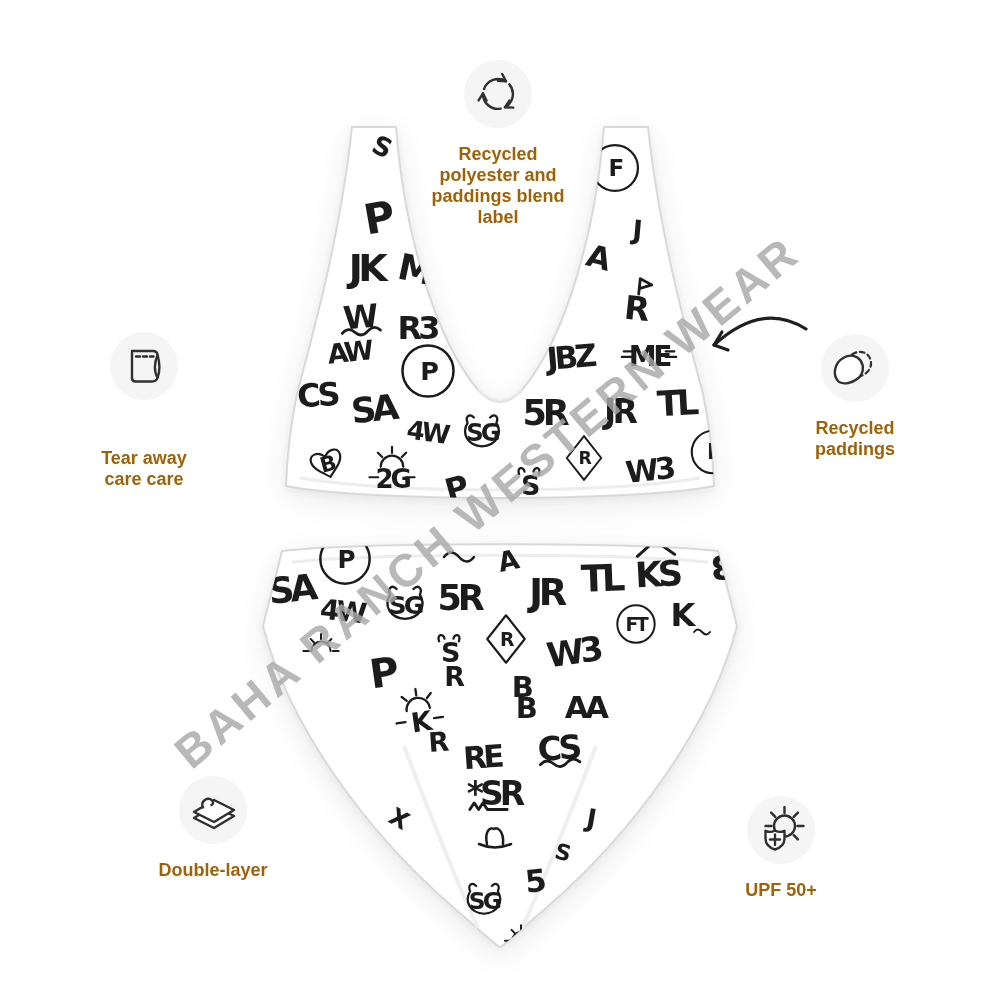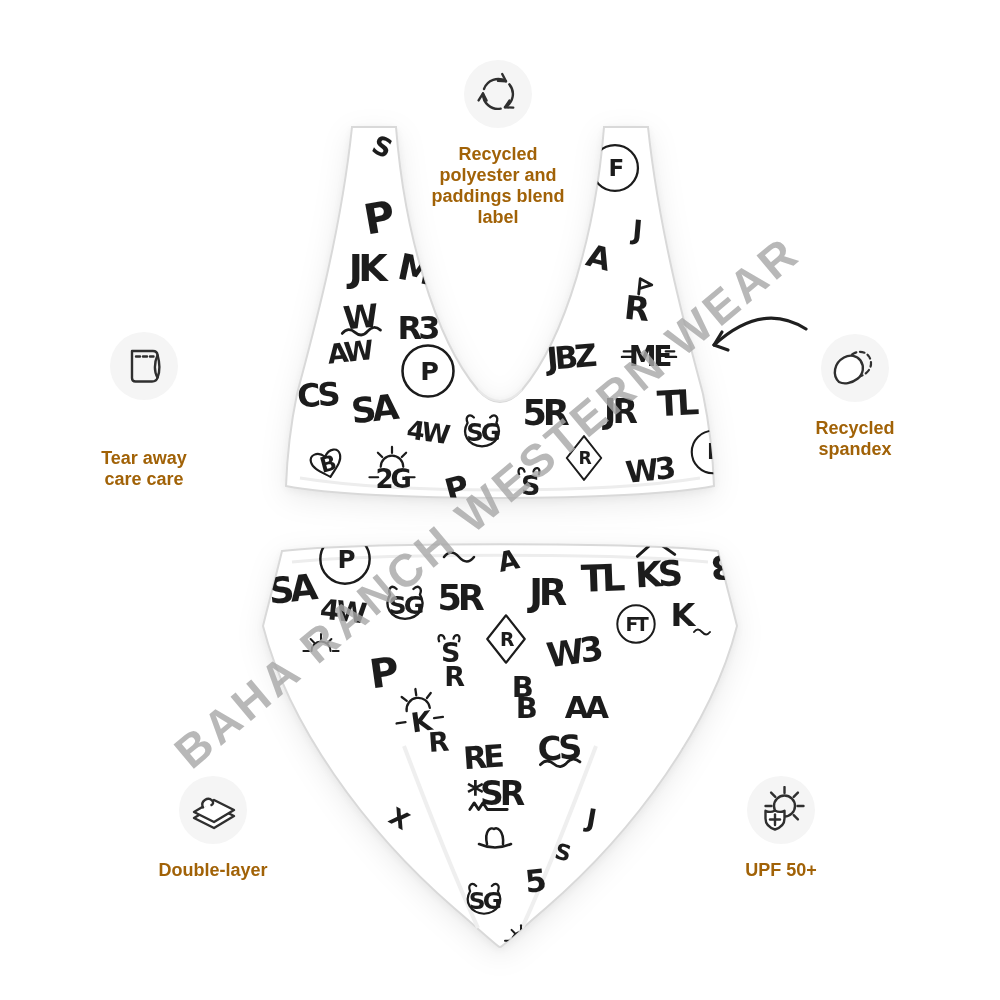--- a/index.html
+++ b/index.html
@@ -10,21 +10,21 @@
   #garment-svg text{font-family:"DejaVu Sans",sans-serif;font-weight:bold;}
   .watermark{position:absolute;left:-13px;top:472px;width:1000px;height:60px;line-height:60px;
              text-align:center;font-size:46px;font-weight:bold;letter-spacing:4px;white-space:nowrap;
              color:rgba(168,168,168,0.82);transform:rotate(-40deg);transform-origin:50% 50%;
              pointer-events:none;}
   .callout{position:absolute;width:220px;display:flex;flex-direction:column;align-items:center;}
   .c-recycled{left:388px;top:60px;}
   .c-care{left:34px;top:332px;gap:32px;}
   .c-paddings{left:745px;top:334px;}
   .c-doublelayer{left:103px;top:776px;}
-  .c-upf{left:671px;top:776px;}
+  .c-upf{left:671px;top:796px;}
   .icon-circle{width:68px;height:68px;border-radius:50%;background:#f5f5f5;
                display:flex;align-items:center;justify-content:center;}
   .icon-circle svg{stroke:#2f2f2f;stroke-width:2.4;fill:none;stroke-linecap:round;stroke-linejoin:round;}
   .label{margin-top:16px;font-size:18px;font-weight:bold;color:#a16207;line-height:21px;text-align:center;}
   #arrow-svg{position:absolute;left:0;top:0;pointer-events:none;}
 </style>
 </head>
 <body>
 
 <div class="stage">
@@ -342,21 +342,21 @@
 
   <div class="callout c-paddings">
     <div class="icon-circle">
       <svg width="46" height="46" viewBox="-23 -23 46 46">
         <path transform="translate(6,-3) scale(0.92)" stroke-dasharray="5 4" d="M -13 12 C -20 5 -18 -7 -8 -12.5 C -2 -15.8 5 -14.5 8.5 -9.5 C 12.5 -3.5 11.5 4 5.5 8.8 C -0.5 13.5 -8 14.5 -13 12 Z"></path>
         <path transform="translate(-3,2)" fill="#ffffff" d="M -13 12 C -20 5 -18 -7 -8 -12.5 C -2 -15.8 5 -14.5 8.5 -9.5 C 12.5 -3.5 11.5 4 5.5 8.8 C -0.5 13.5 -8 14.5 -13 12 Z"></path>
       </svg>
     </div>
     <div class="label">
       <div>Recycled</div>
-      <div>spandex</div>
+      <div>paddings</div>
     </div>
   </div>
 
   <div class="callout c-doublelayer">
     <div class="icon-circle">
       <svg width="48" height="48" viewBox="-24 -24 48 48">
         <path fill="#ffffff" d="M -19 8 L 1 18 L 21 6 L 1 -4 Z"></path>
         <path fill="#ffffff" d="M -19 2 L 1 12 L 21 0 L 1 -10 Z"></path>
         <path fill="#ffffff" d="M -10 -2.5 C -13 -9 -5 -13.5 -1 -9.5 C 1 -7.5 0 -5.5 -1.5 -5"></path>
       </svg>

